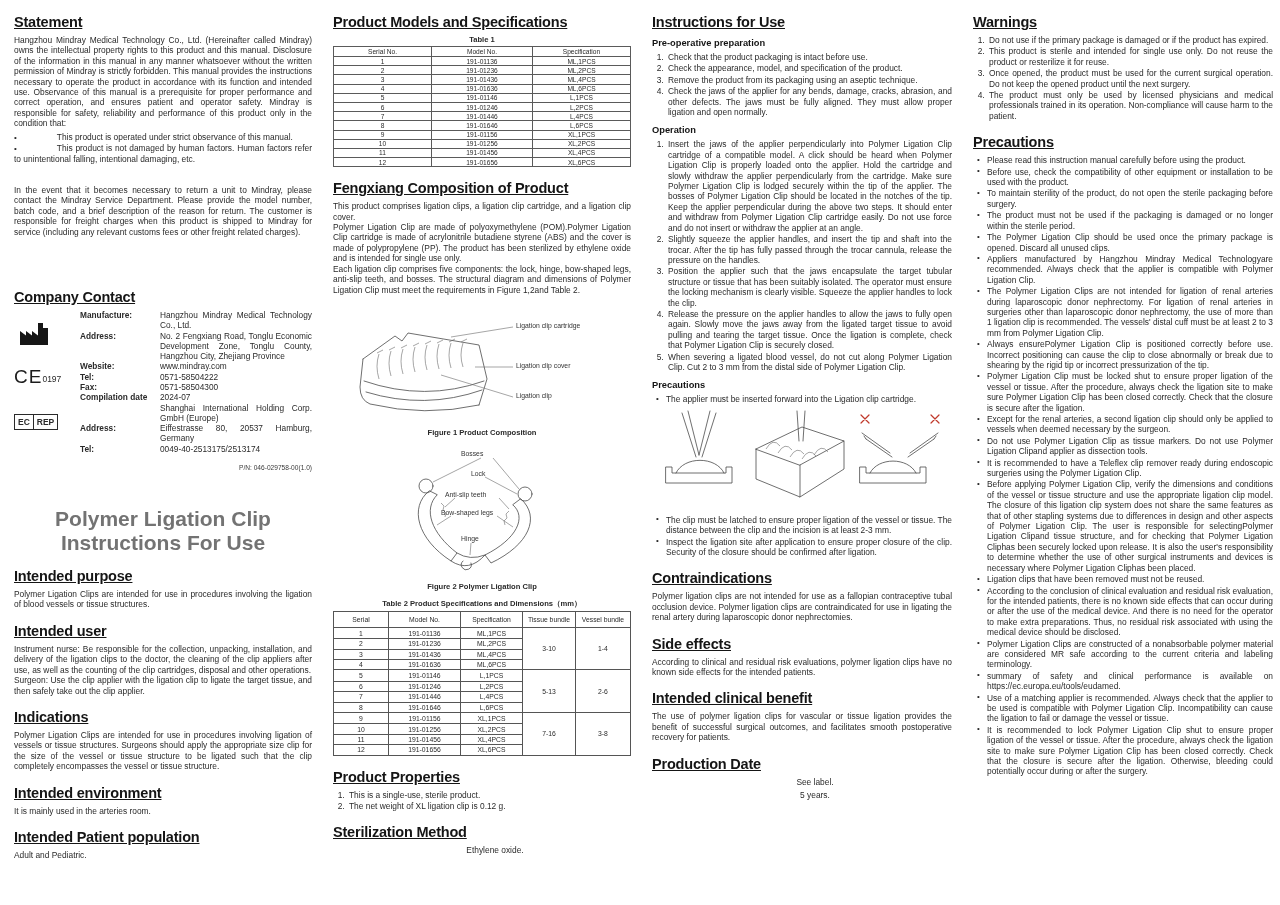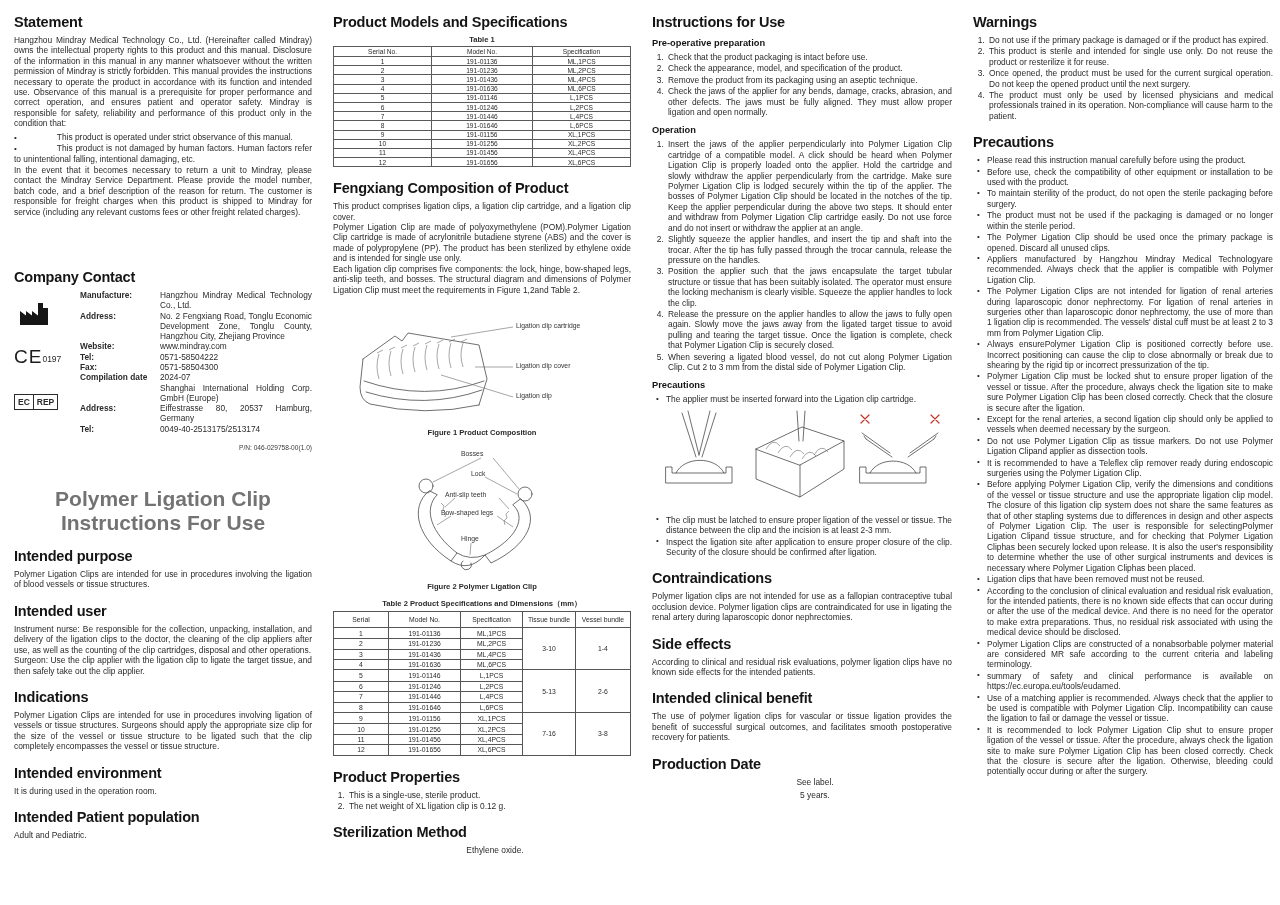--- a/index.html
+++ b/index.html
@@ -7,27 +7,27 @@
   body {
     width:1280px; height:905px; overflow:hidden;
     background:#ffffff; color:#2a2a2a;
     font-family:"Liberation Sans", sans-serif;
     -webkit-font-smoothing:antialiased;
   }
   .page { display:flex; gap:21px; padding:10px 12px 0 14px; width:1280px; height:905px; }
   .col { width:298px; flex:none; }
   .col3, .col4 { width:300px; }
 
-  .h2 { font-size:14.5px; font-weight:700; color:#151515; margin:13px 0 5px; letter-spacing:-0.2px; }
+  .h2 { font-size:14.5px; font-weight:700; color:#151515; margin:13px 0 5px; letter-spacing:-0.2px;text-decoration:underline; }
   .h2.first { margin-top:4px; }
   .sub { font-size:9.3px; font-weight:700; color:#151515; margin:8px 0 4px; }
   .p { font-size:8.4px; line-height:10.4px; margin:0 0 3px; text-align:justify; }
   .p.nosp { margin:0; }
   .indent { margin-left:26px; text-align:center; }
-  .mt8 { margin-top:0; }
+  .mt8 { margin-top:20px; }
 
   ol.num { margin:2px 0 4px; padding-left:14px; font-size:8.4px; line-height:10.4px; }
   ol.num li { text-align:justify; padding-left:2px; margin:0 0 1px; }
 
   ul.bullets { margin:2px 0 4px; padding:0; list-style:none; font-size:8.4px; line-height:10.4px; }
   ul.bullets li { position:relative; padding-left:14px; text-align:justify; margin:0 0 1px; }
   ul.bullets li::before { content:"\2022"; position:absolute; left:4px; top:-0.5px; font-size:8px; }
 
   
   .stmt-bullet { font-size:8.4px; line-height:10.4px; text-align:justify; }
@@ -171,21 +171,21 @@
       </section>
         <section>
         <h2 class="h2">Indications</h2>
         <div>
             <p class="p nosp">Polymer Ligation Clips are intended for use in procedures involving ligation of vessels or tissue structures. Surgeons should apply the appropriate size clip for the size of the vessel or tissue structure to be ligated such that the clip completely encompasses the vessel or tissue structure.</p>
           </div>
       </section>
         <section>
         <h2 class="h2">Intended environment</h2>
         <div>
-            <p class="p nosp">It is during used in the operation room.</p>
+            <p class="p nosp">It is mainly used in the arteries room.</p>
           </div>
       </section>
         <section>
         <h2 class="h2">Intended Patient population</h2>
         <div>
             <p class="p nosp">Adult and Pediatric.</p>
           </div>
       </section>
       </div>
   </div>

